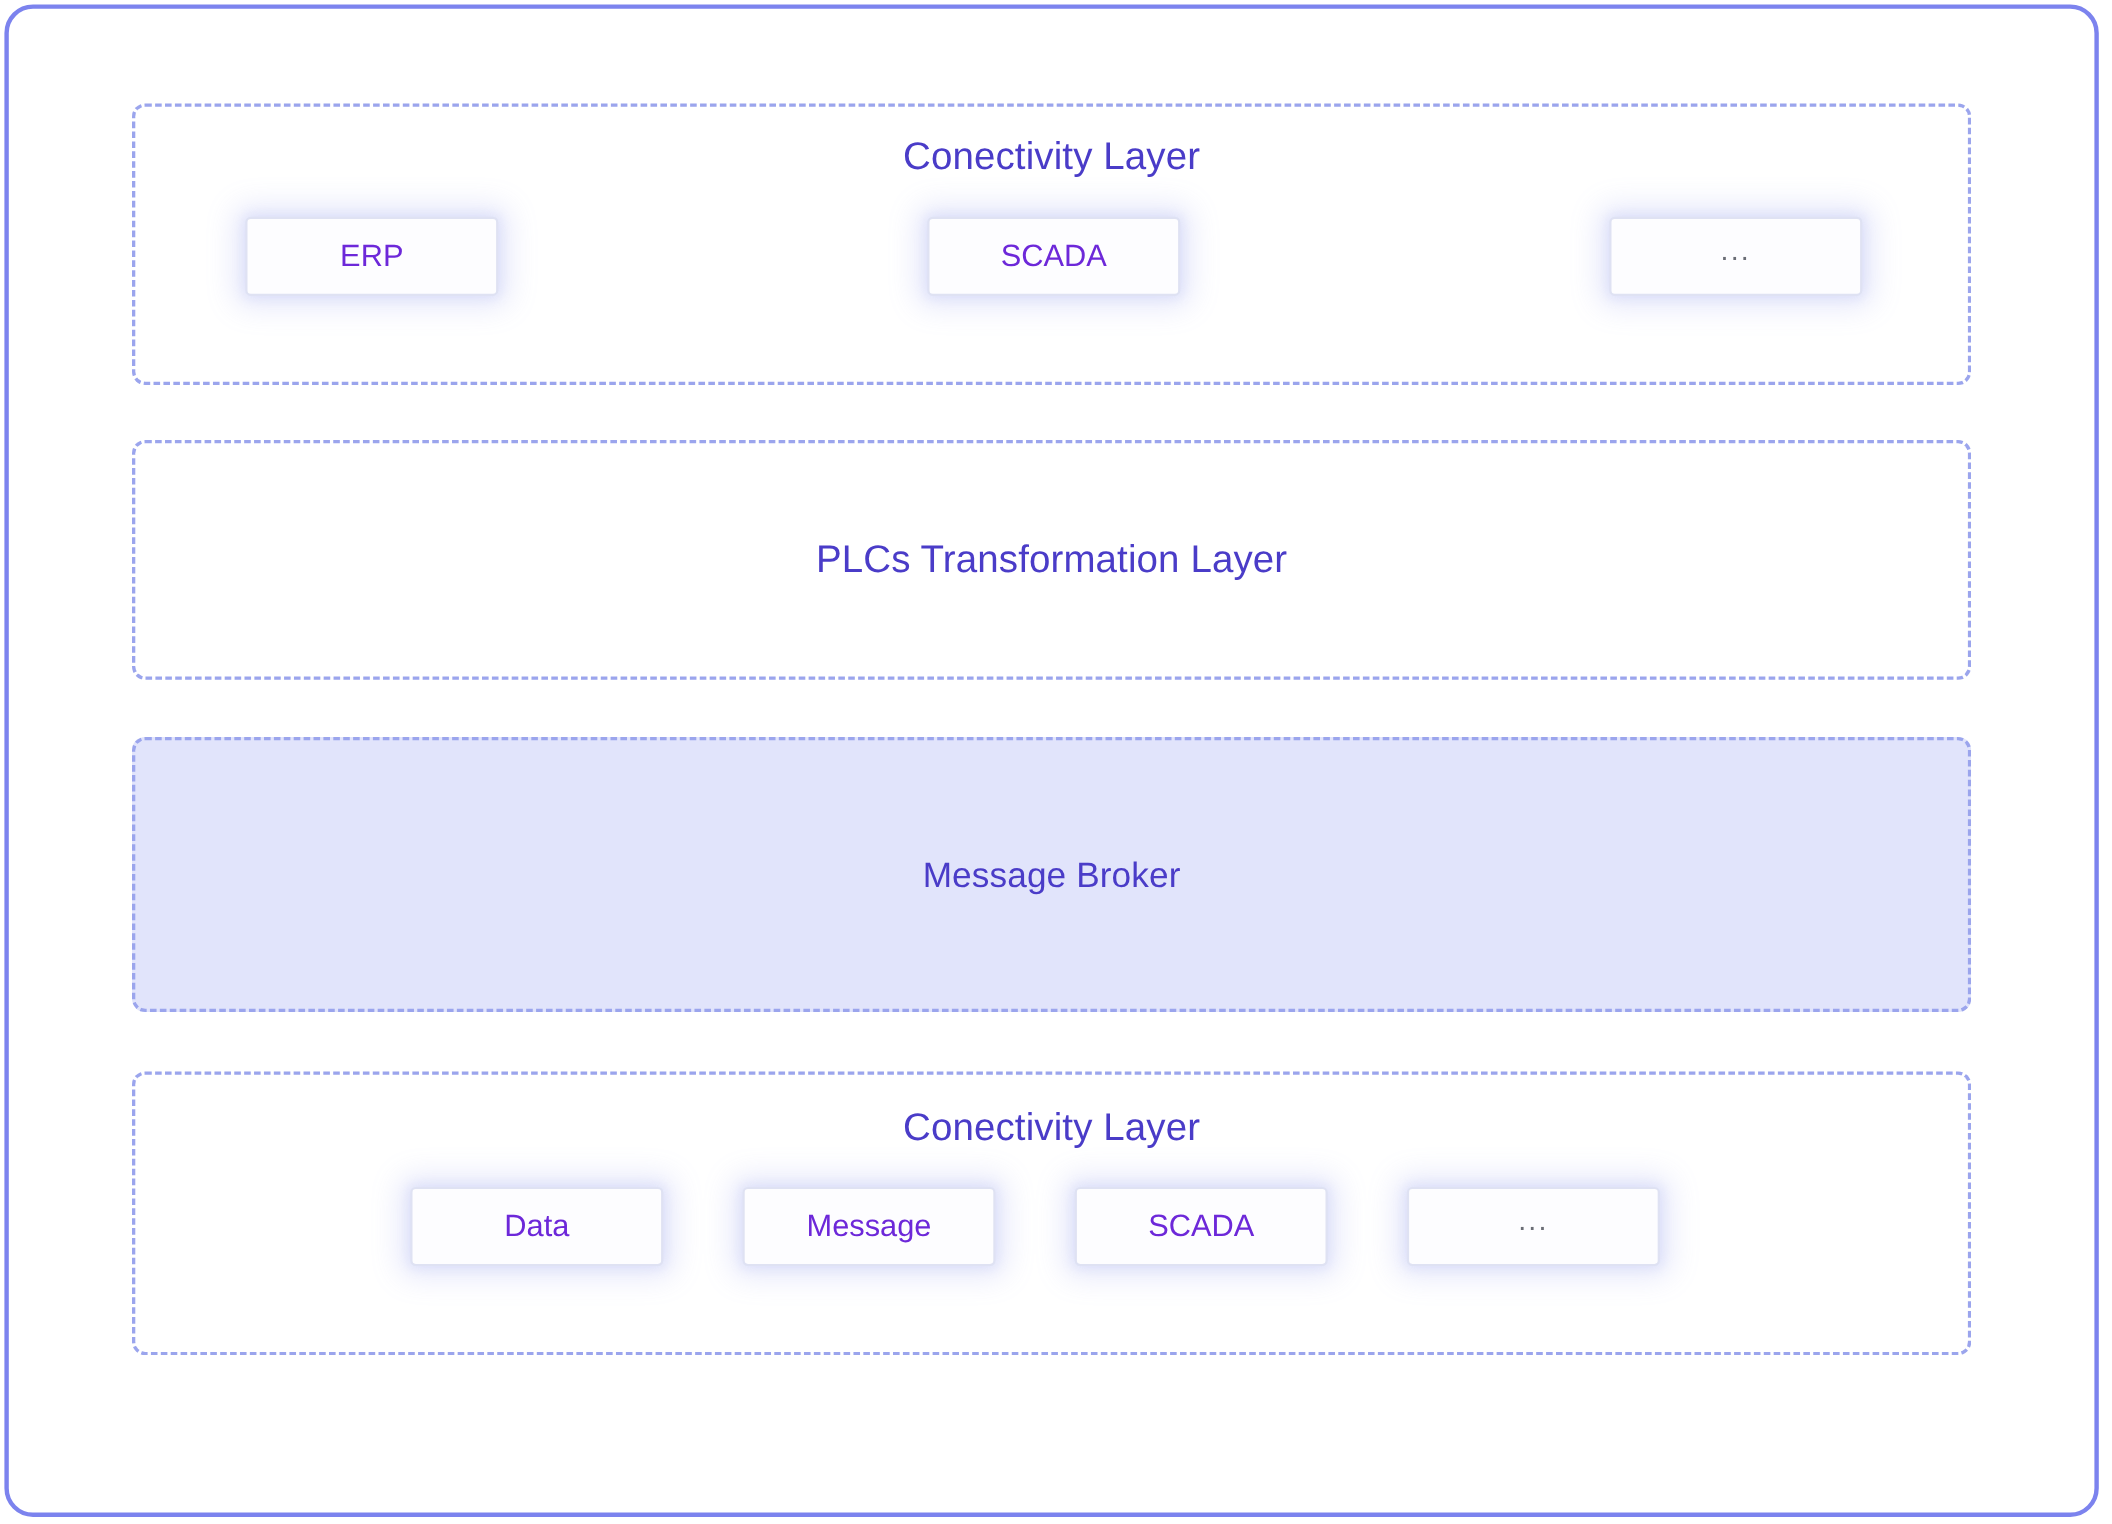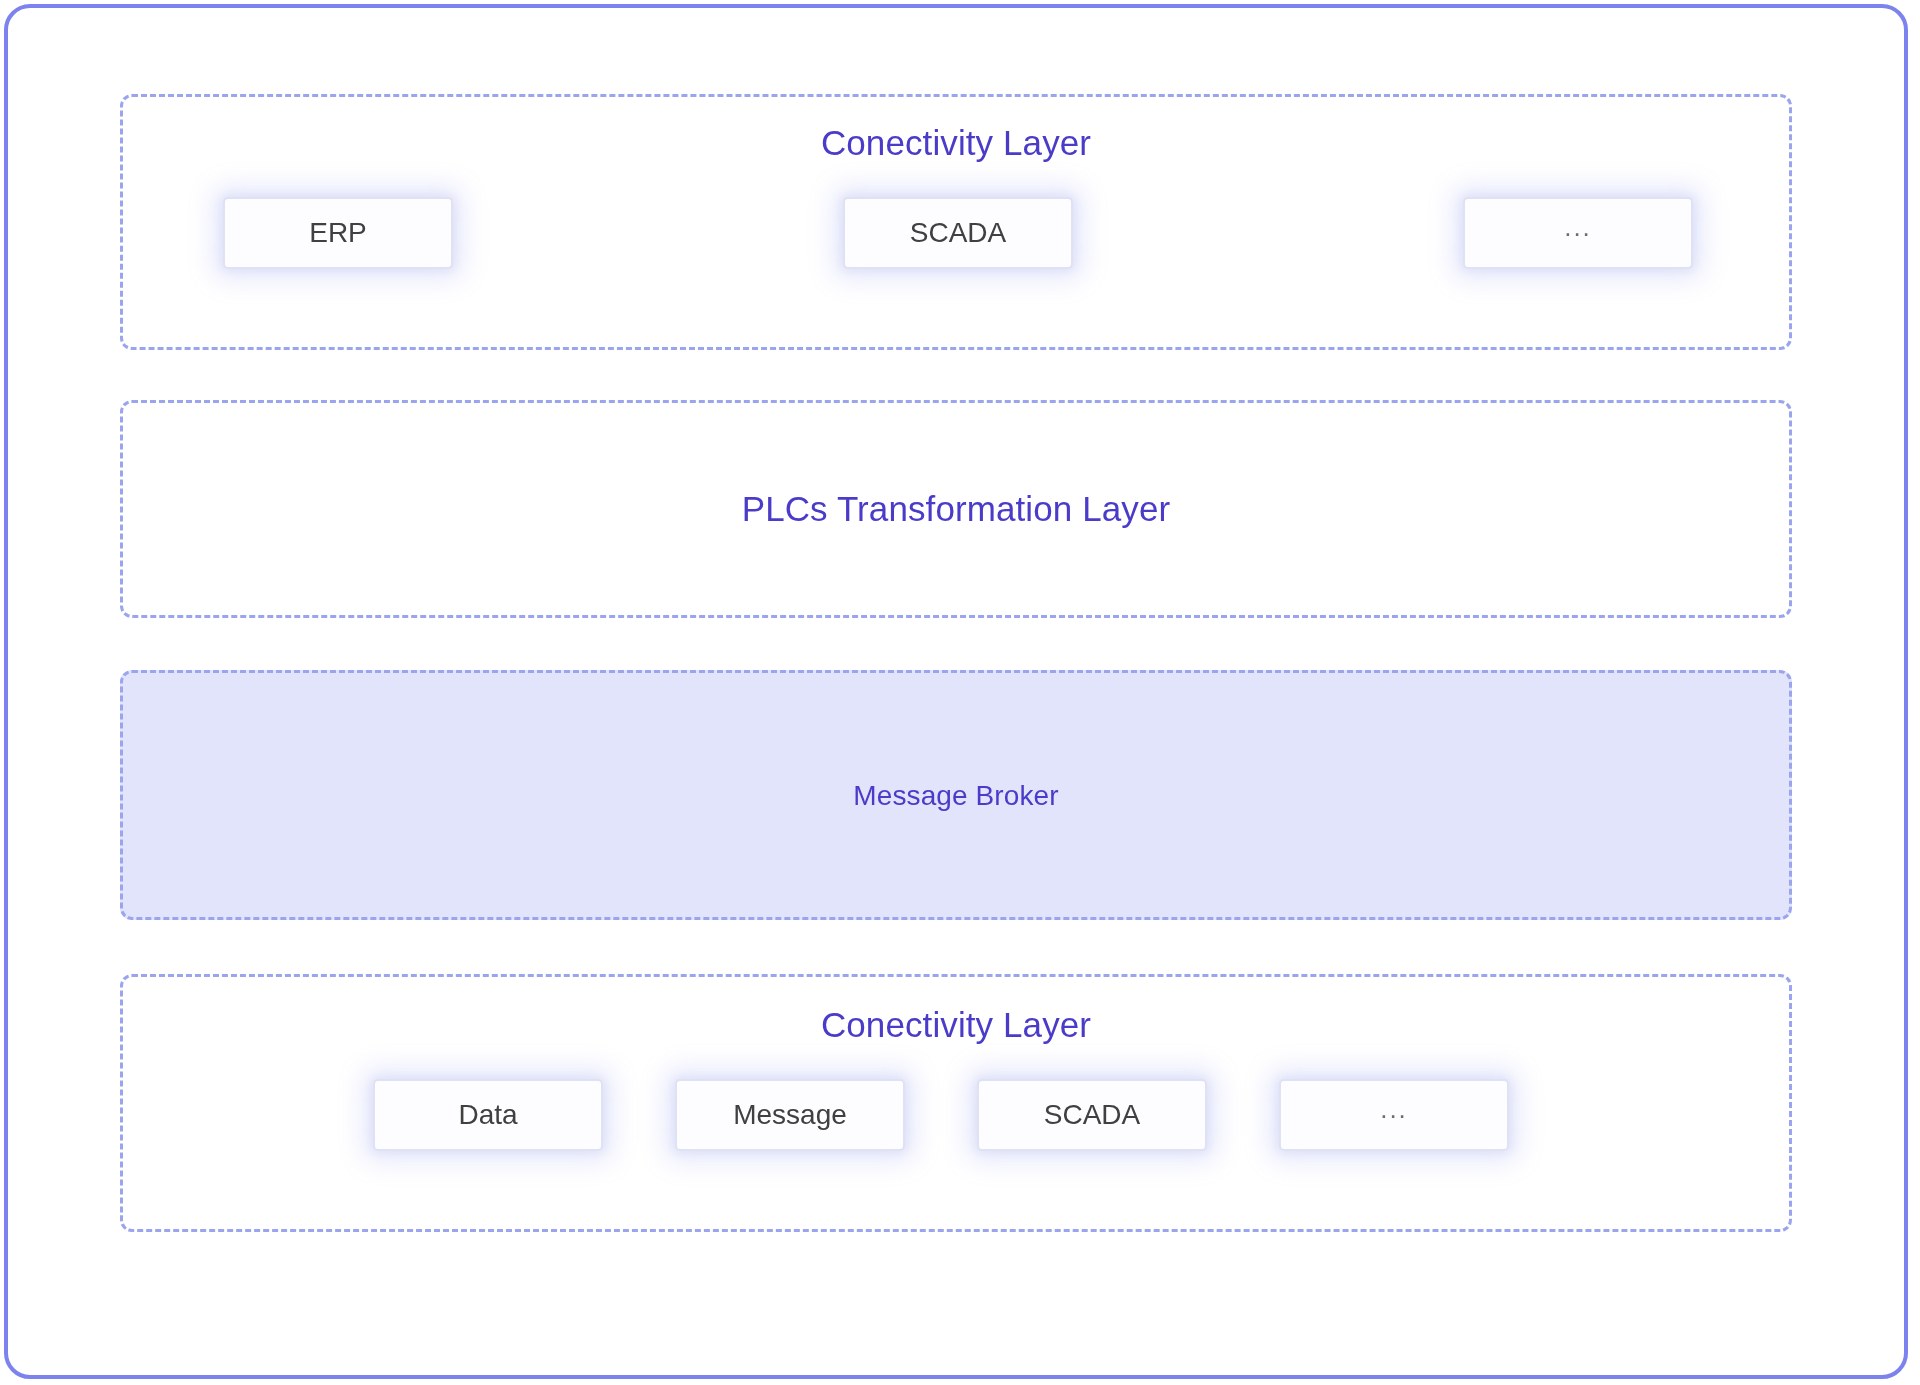--- a/index.html
+++ b/index.html
@@ -85,21 +85,21 @@
     box-sizing: border-box;
     width: 230px;
     height: 72px;
     border: 2px solid #dfe2f3;
     border-radius: 5px;
     background: #fdfdff;
     display: flex;
     align-items: center;
     justify-content: center;
     font-size: 28px;
-    color: #404040;
+    color: #6d28d9;
     box-shadow: 0 0 26px 10px rgba(139, 150, 235, 0.22),
                 0 0 10px 2px rgba(160, 170, 240, 0.18);
   }
   .node-box.ellipsis {
     color: #6a6d75;
     letter-spacing: 2px;
     font-size: 26px;
     padding-bottom: 10px;
   }
 
@@ -111,21 +111,21 @@
   }
 
   
   #message-broker-layer {
     height: 250px;
     margin-top: 52px;
     background: #e1e4fb;
     justify-content: center;
   }
   #message-broker-layer .layer-title {
-    font-size: 28px;
+    font-size: 32px;
     text-align: right;
   }
 
   
   #connectivity-layer-bottom {
     margin-top: 54px;
   }
 </style>
 </head>
 <body>

